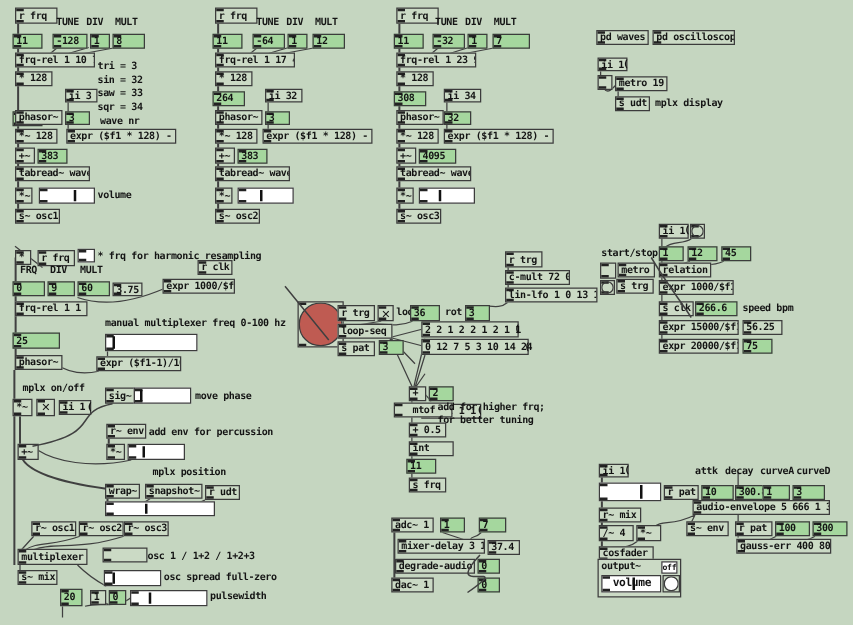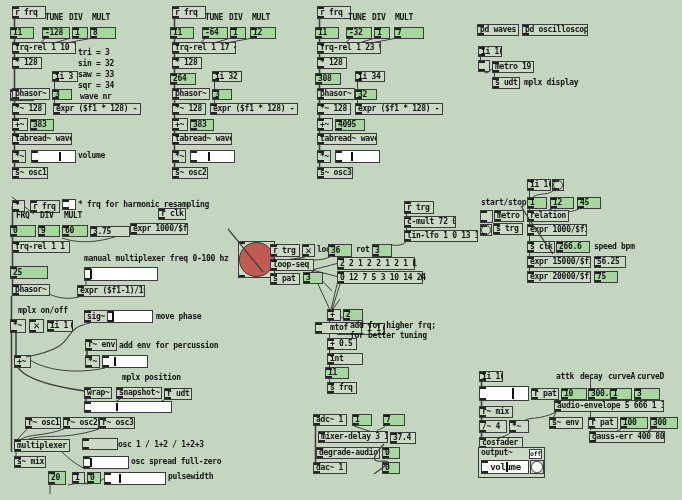--- a/index.html
+++ b/index.html
@@ -152,21 +152,21 @@
     <div class="node obj" style="left: 12px; top: 200px; width: 13px; height: 12px;">*</div>
     <div class="node obj" style="left: 30px; top: 200px; width: 30px; height: 13px;">r frq</div>
     <div class="node wnum" style="left: 62px; top: 199px; width: 14px; height: 11px;"></div>
     <div class="node cmt" style="left: 78px; top: 201px;">* frq for harmonic resampling</div>
     <div class="node cmt" style="left: 16px; top: 212px;">FRQ</div>
     <div class="node cmt" style="left: 40px; top: 212px;">DIV</div>
     <div class="node cmt" style="left: 64px; top: 212px;">MULT</div>
     <div class="node num hl" style="left: 10px; top: 225px; width: 26px; height: 12px;">0</div>
     <div class="node num hl" style="left: 38px; top: 225px; width: 22px; height: 12px;">9</div>
     <div class="node num hl" style="left: 62px; top: 225px; width: 26px; height: 12px;">60</div>
-    <div class="node num" style="left: 90px; top: 226px; width: 40px; height: 11px;">3.75</div>
+    <div class="node num" style="left: 90px; top: 226px; width: 24px; height: 11px;">3.75</div>
     <div class="node obj" style="left: 158px; top: 208px; width: 28px; height: 12px;">r clk</div>
     <div class="node obj" style="left: 130px; top: 223px; width: 58px; height: 12px;">expr 1000/$f1</div>
     <div class="node obj" style="left: 12px; top: 241px; width: 58px; height: 12px;">frq-rel 1 1 1</div>
     <div class="node num hl" style="left: 10px; top: 266px; width: 38px; height: 13px;">25</div>
     <div class="node obj" style="left: 12px; top: 284px; width: 38px; height: 12px;">phasor~</div>
     <div class="node cmt" style="left: 84px; top: 255px;">manual multiplexer freq 0-100 hz</div>
     <div class="node sld" style="left: 84px; top: 267px; width: 74px; height: 14px;"><span class="knob" style="left: 5px;"></span></div>
     <div class="node obj" style="left: 77px; top: 285px; width: 68px; height: 12px;">expr ($f1-1)/10</div>
     <div class="node cmt" style="left: 18px; top: 307px;">mplx on/off</div>
     <div class="node obj" style="left: 10px; top: 319px; width: 16px; height: 14px;">*~</div>

